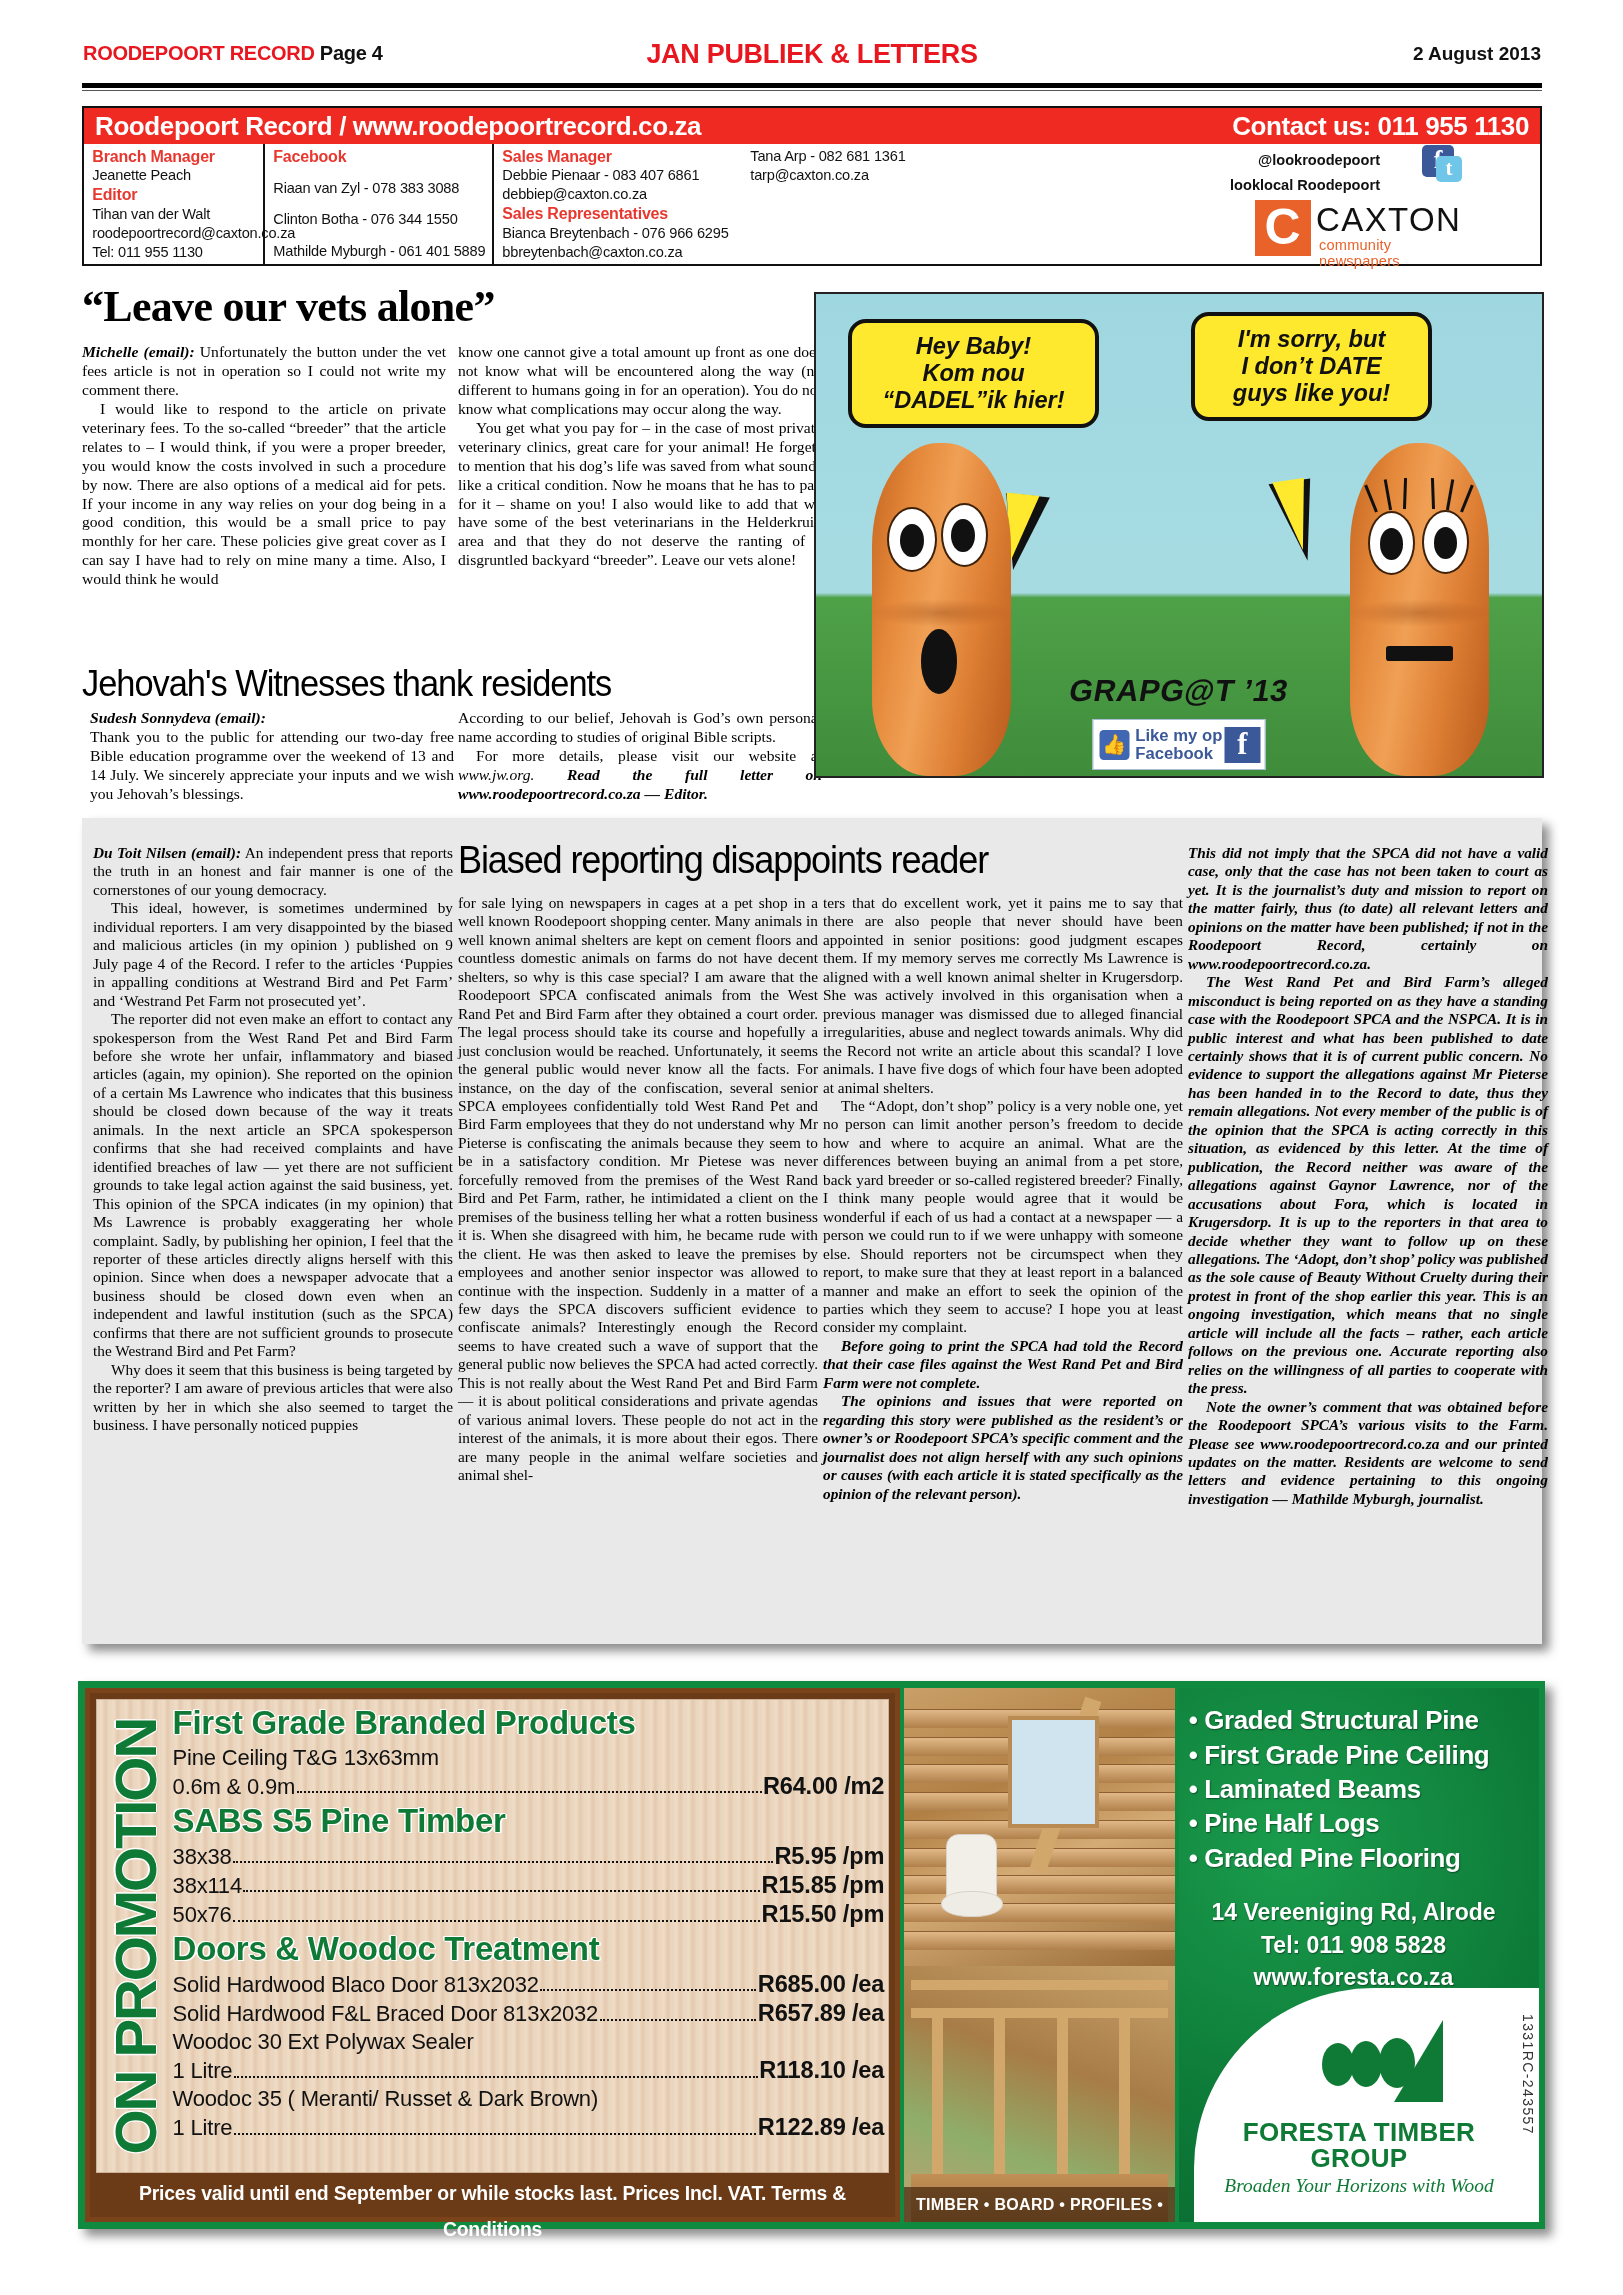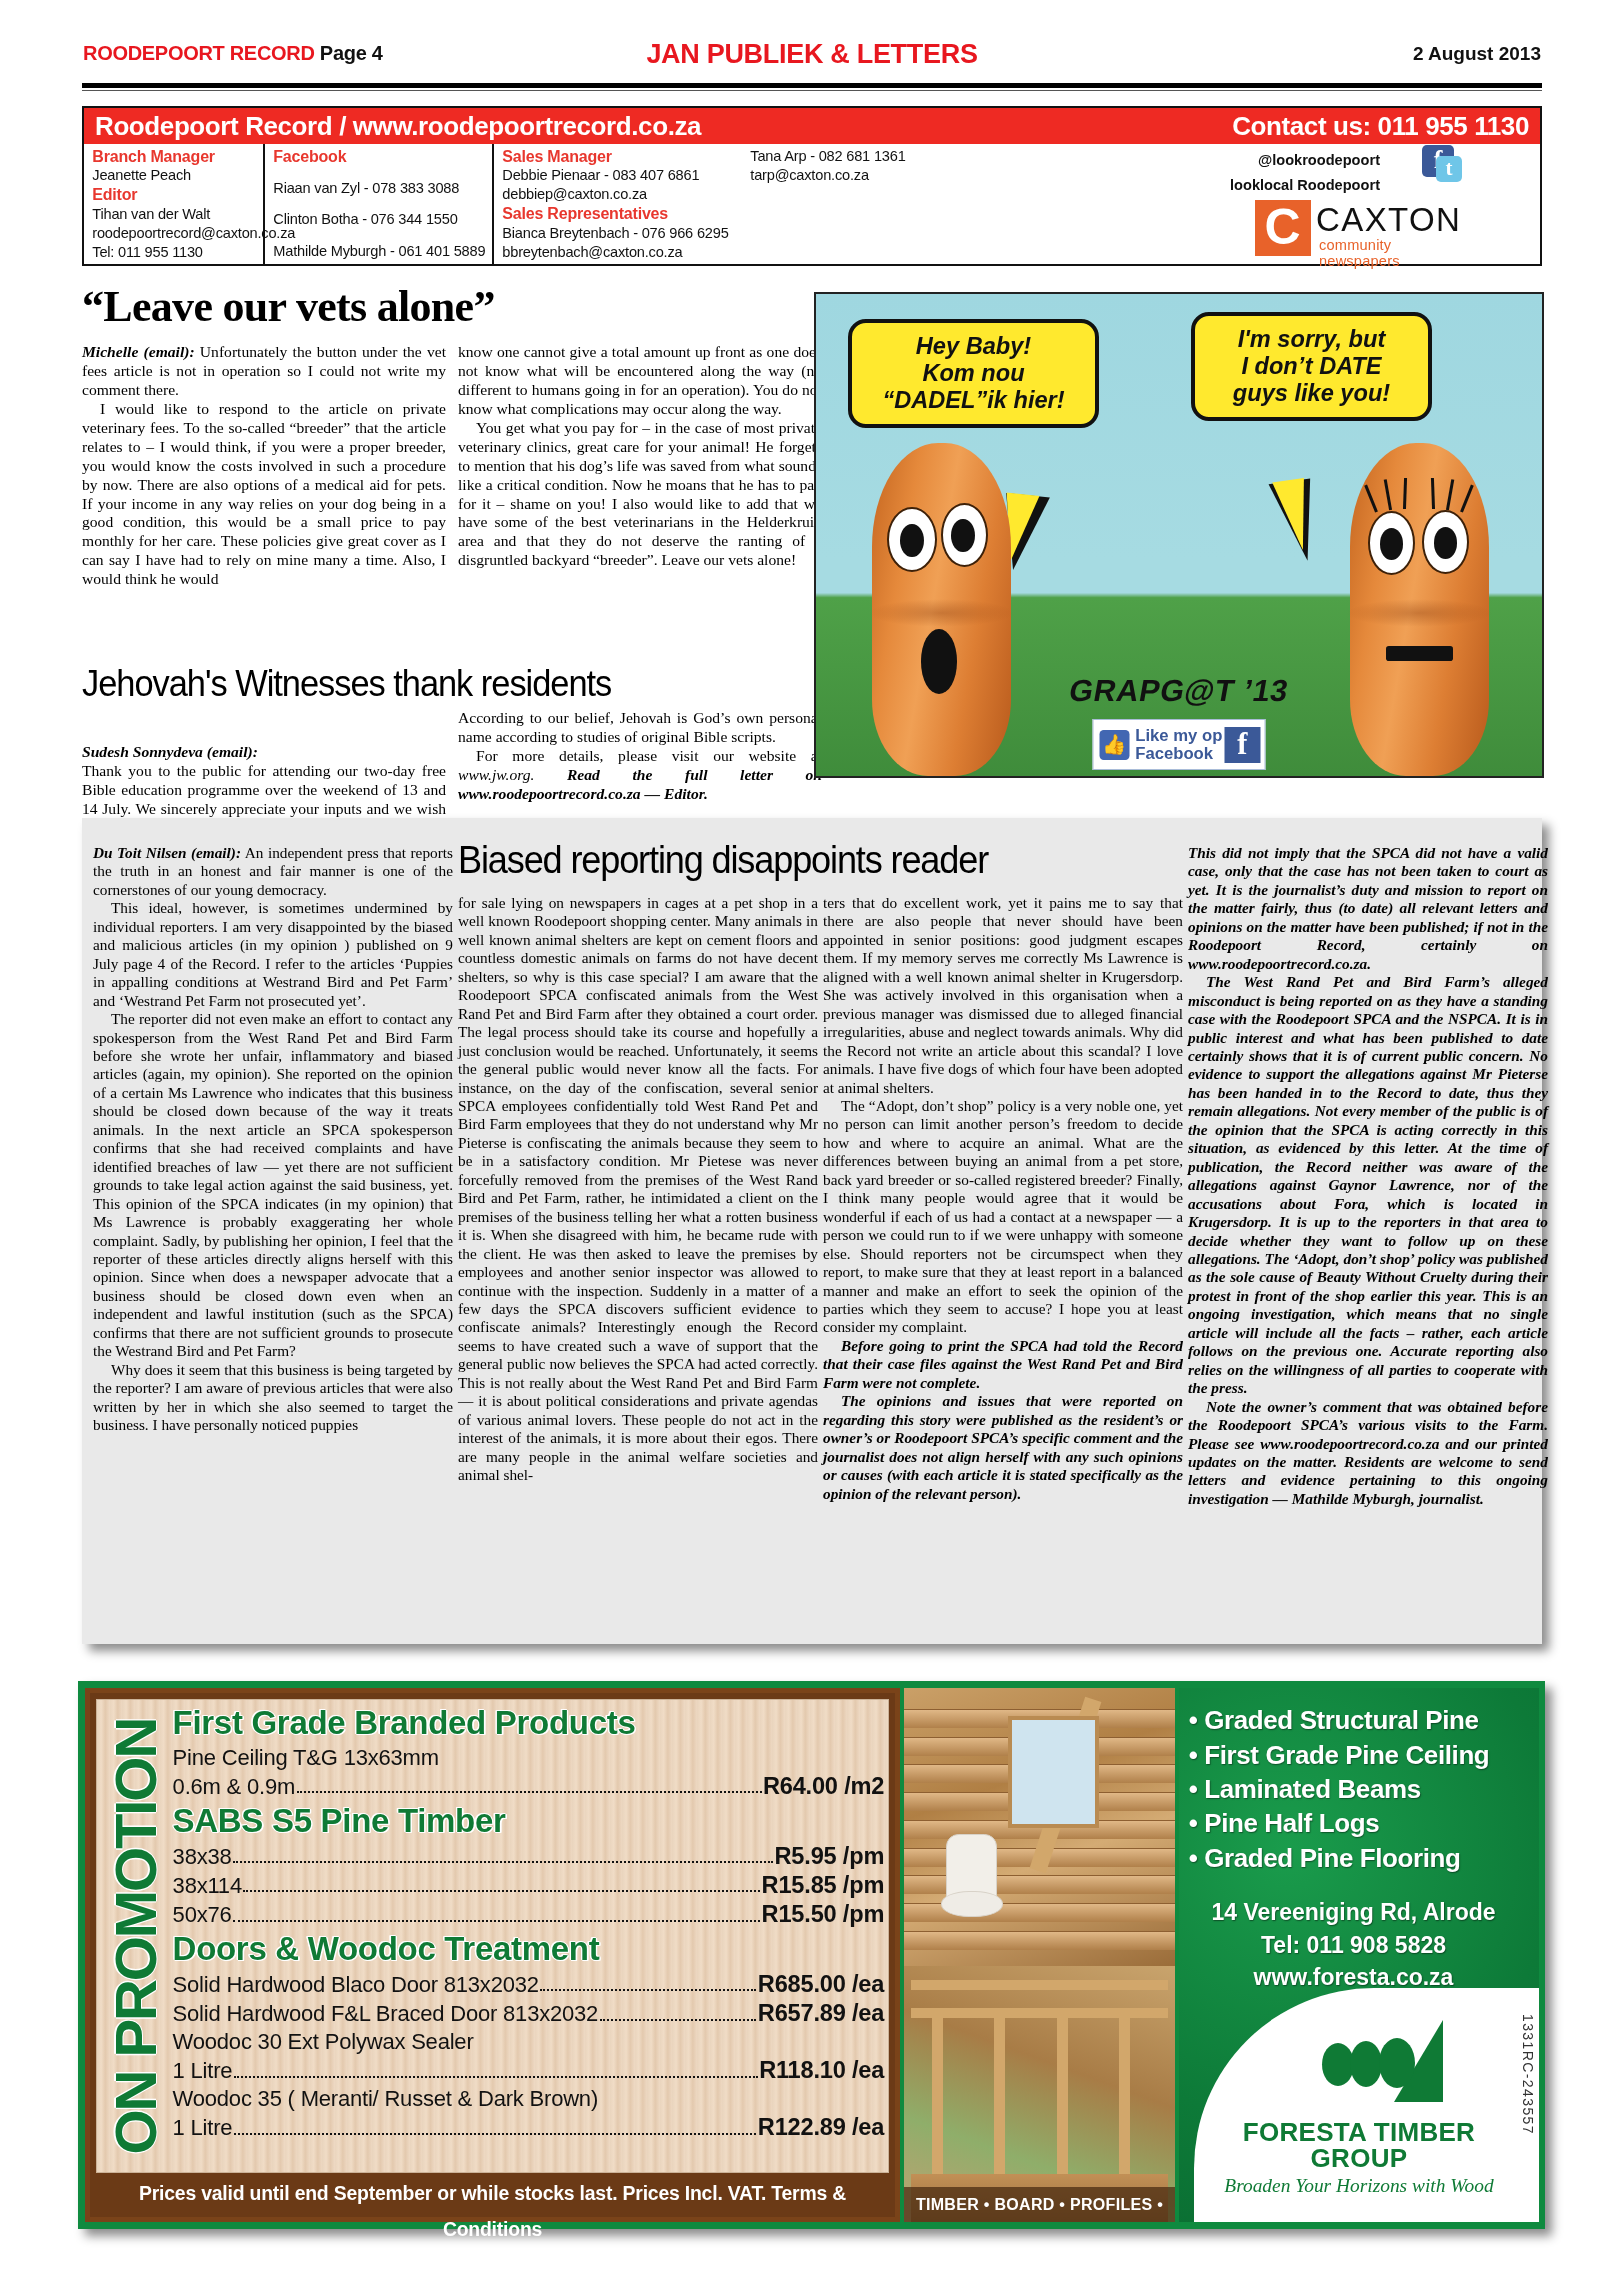--- a/index.html
+++ b/index.html
@@ -45,21 +45,21 @@
   .a1col{position:absolute;top:343px;width:364px;font-size:15.6px;line-height:1.215;text-align:justify;color:#000;}
   .a1col.l{left:82px;}
   .a1col.r{left:458px;}
   .byline{font-weight:bold;font-style:italic;}
   .a1col p{margin:0;text-indent:18px;}
   .a1col p.first{text-indent:0;}
 
   
   .headline2{position:absolute;left:82px;top:663px;width:764px;font-family:"Liberation Sans",sans-serif;font-weight:normal;font-size:37px;color:#000;letter-spacing:-1.1px;transform:scaleX(.93);transform-origin:left top;}
   .a2col{position:absolute;top:709px;width:364px;font-size:15.6px;line-height:1.215;text-align:justify;color:#000;}
-  .a2col.l{left:82px;margin-top:34px;}
+  .a2col.l{left:90px;}
   .a2col.r{left:458px;}
   .a2col p{margin:0;text-indent:18px;}
   .a2col p.first{text-indent:0;}
   .ital{font-style:italic;}
   .bi{font-weight:bold;font-style:italic;}
 
   
   .cartoon{position:absolute;left:814px;top:292px;width:730px;height:486px;border:2.1px solid #222;box-sizing:border-box;overflow:hidden;background:linear-gradient(#9fd7e0 0%,#a6dbe2 55%,#a6dbe2 62%,#4fa148 63%,#3f8c3b 100%);}
   .bubble{position:absolute;background:#ffe92e;border:4.9px solid #111;border-radius:18px;padding:9.7px 14px;font-family:"Liberation Sans",sans-serif;font-weight:bold;font-style:italic;font-size:23.6px;line-height:1.16;text-align:center;color:#111;}
   .bubble.b1{left:32px;top:25px;width:215px;}

